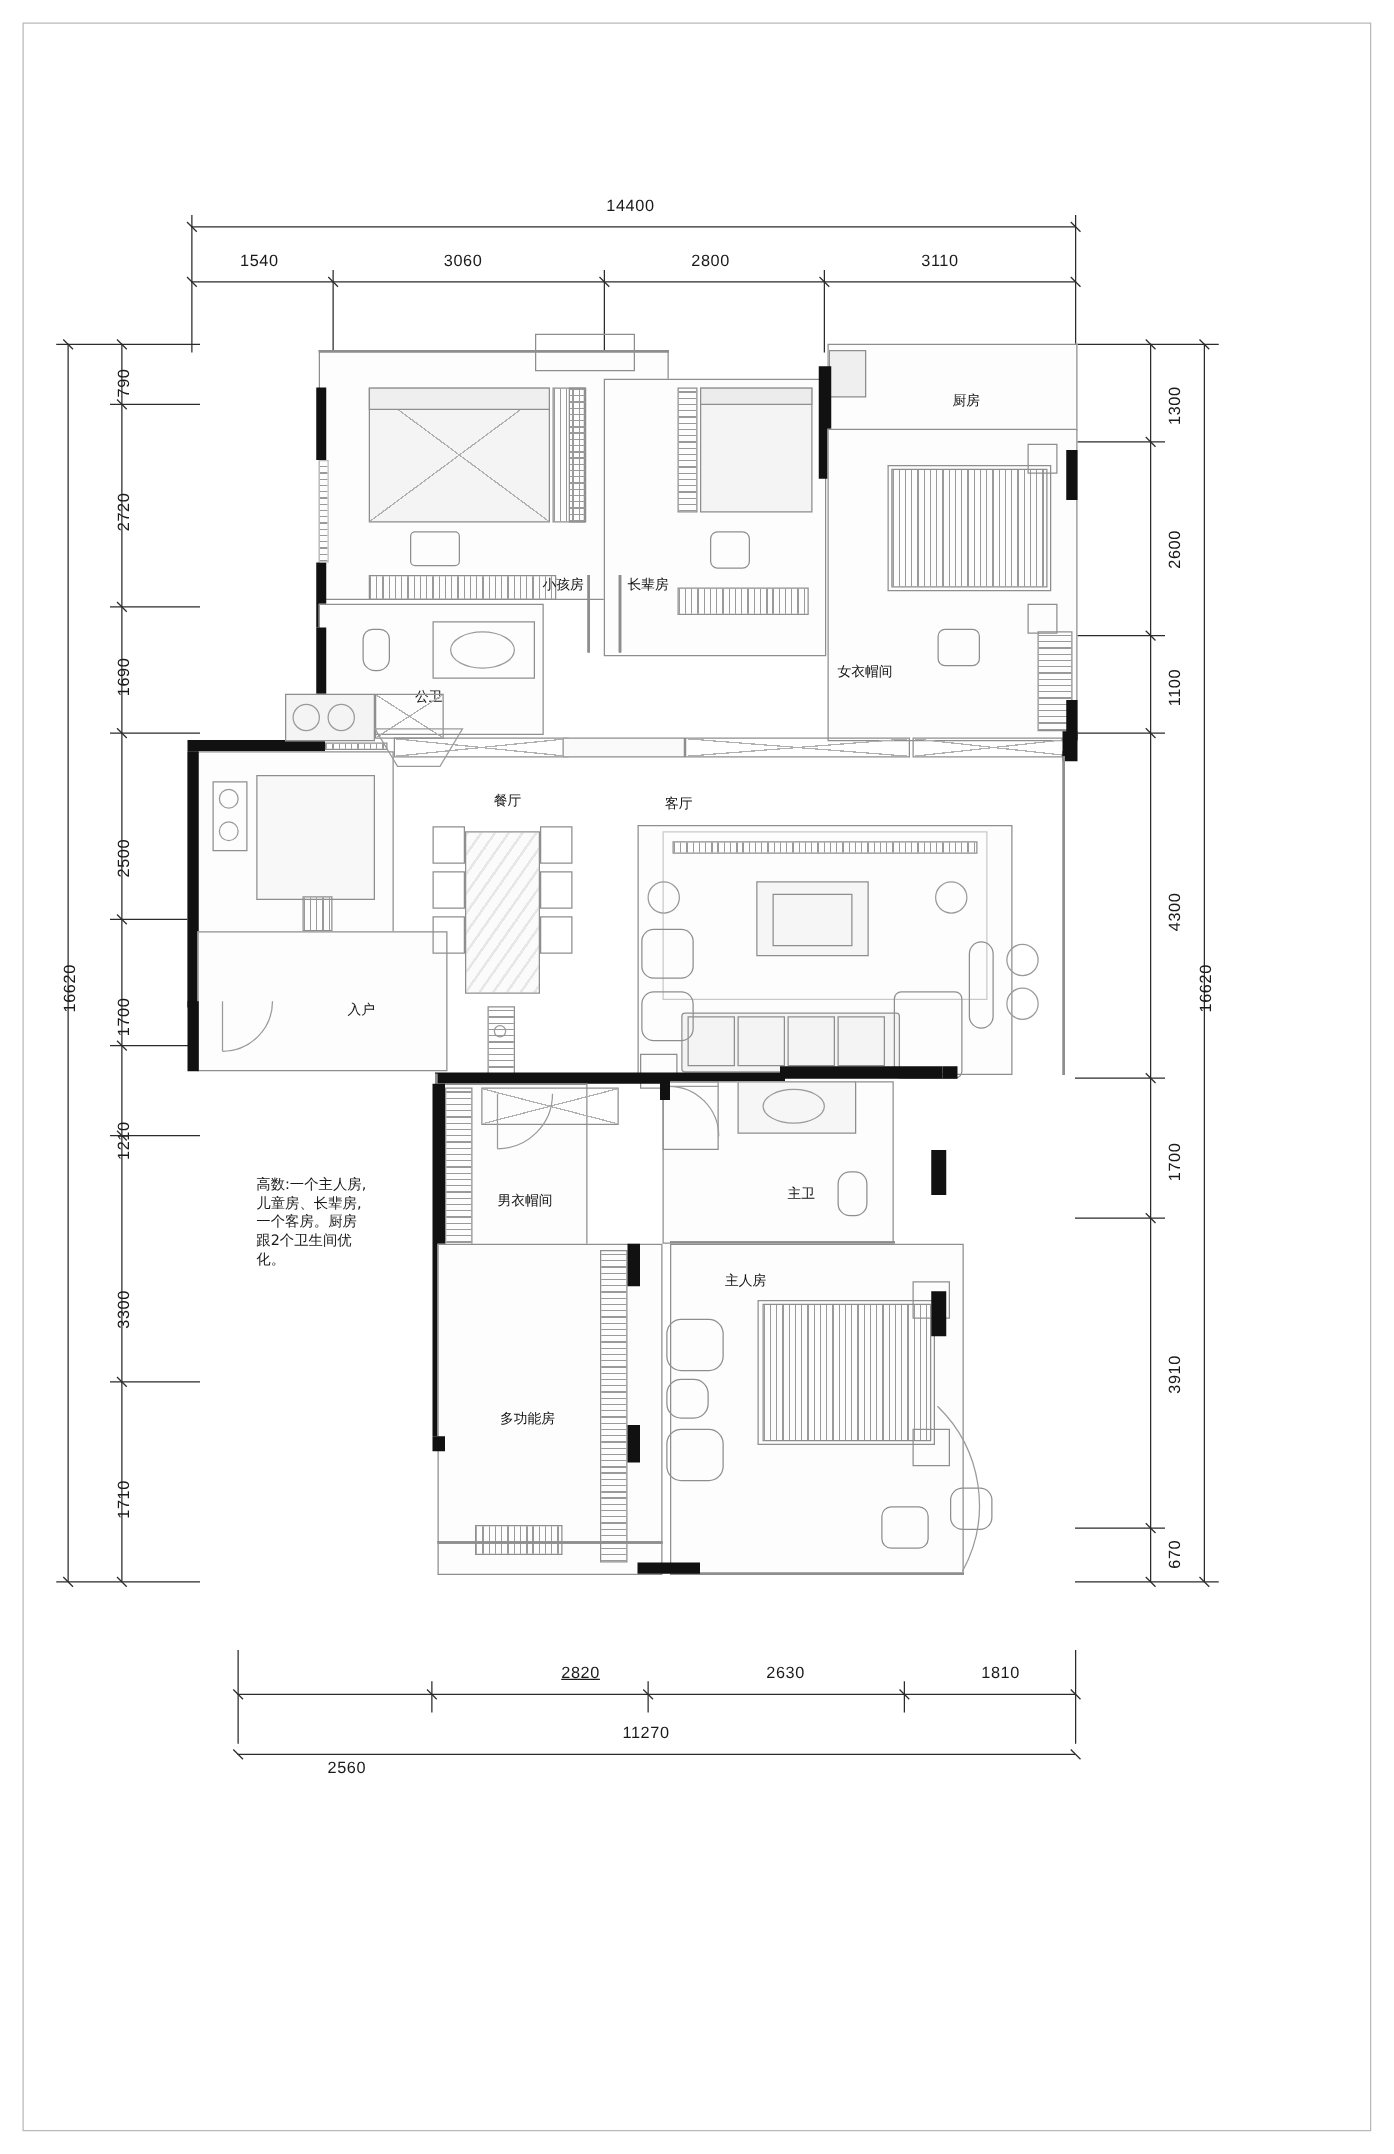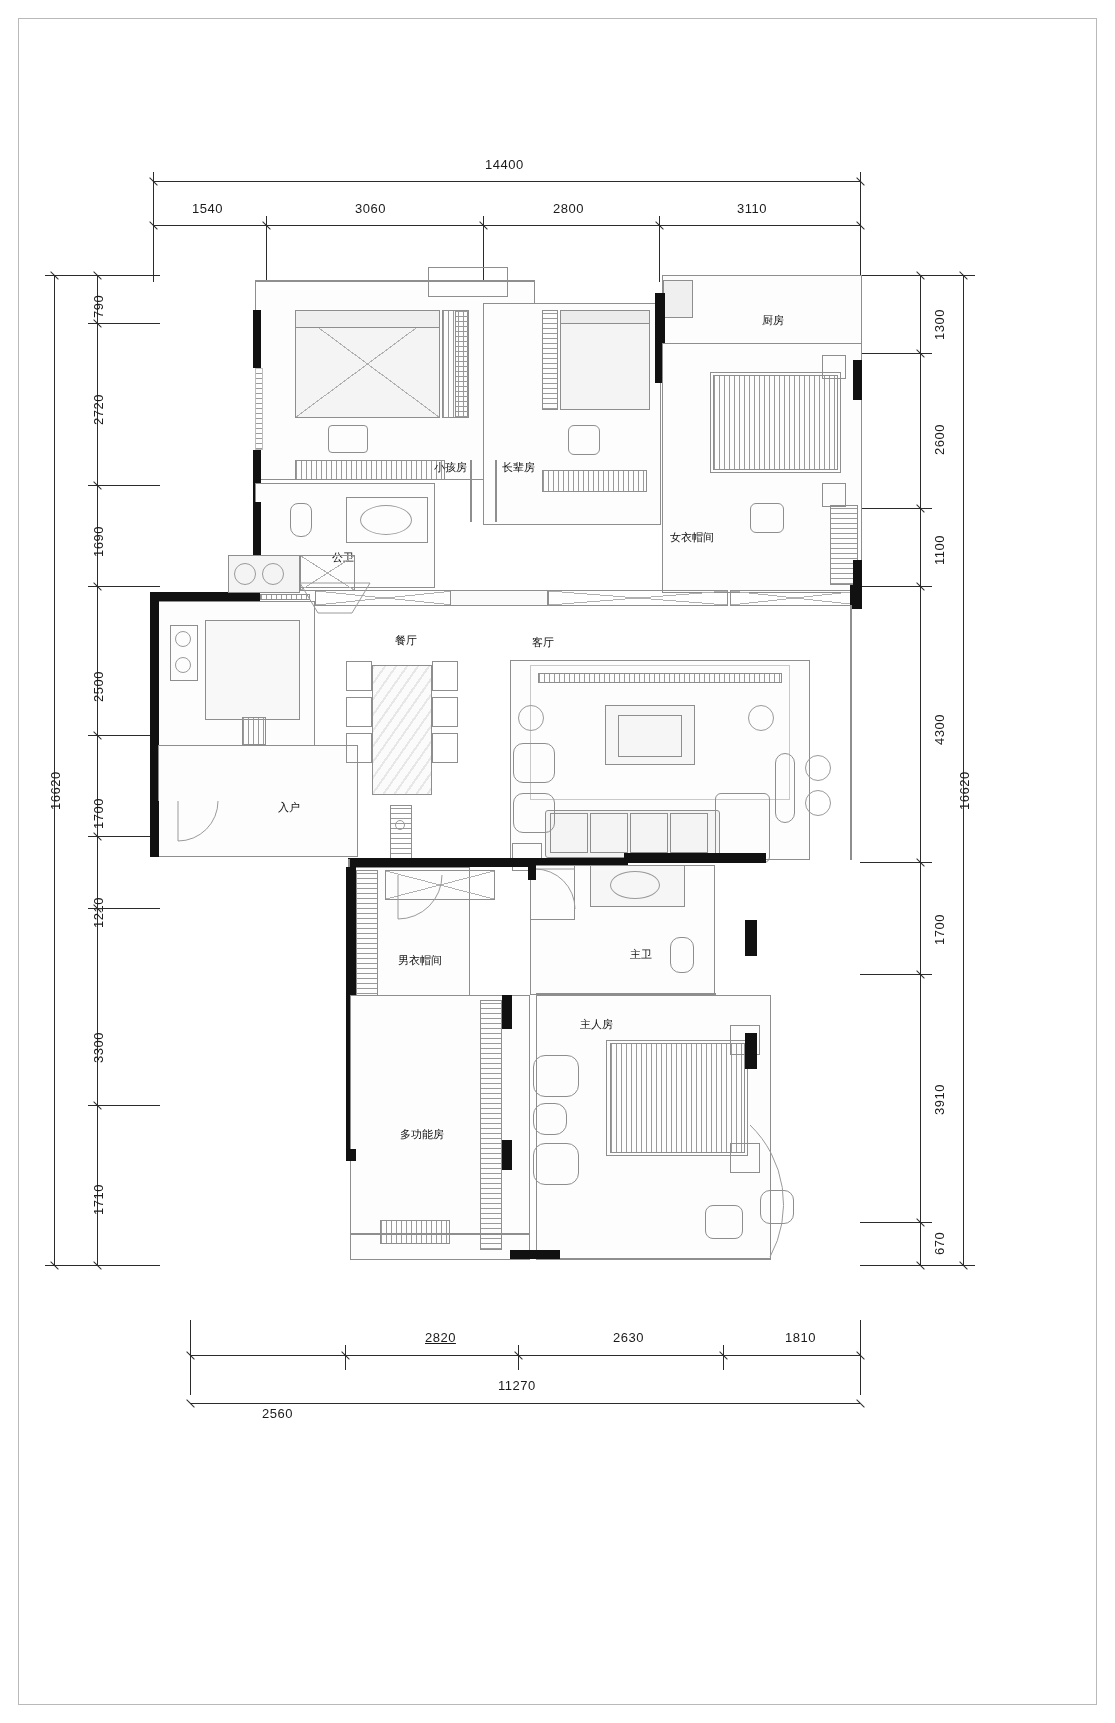--- a/index.html
+++ b/index.html
@@ -227,21 +227,21 @@
     <div class="rule h" style="left:860px; top:508px; width:72px;"></div>
     <div class="rule h" style="left:860px; top:586px; width:72px;"></div>
     <div class="rule h" style="left:860px; top:862px; width:72px;"></div>
     <div class="rule h" style="left:860px; top:974px; width:72px;"></div>
     <div class="rule h" style="left:860px; top:1222px; width:72px;"></div>
     <div class="rule h" style="left:860px; top:1265px; width:115px;"></div>
   </div>
 
   <div>
     <div class="dim-text" style="left:262px; top:1406px;">2560</div>
-    <div class="dim-text" style="left:425px; top:1330px;text-decoration:underline;">2820</div>
+    <div class="dim-text" style="left:449px; top:1330px;text-decoration:underline;">2820</div>
     <div class="dim-text" style="left:613px; top:1330px;">2630</div>
     <div class="dim-text" style="left:785px; top:1330px;">1810</div>
 
     <div class="rule h" style="left:190px; top:1355px; width:670px;"></div>
     <div class="slash" style="left:185px; top:1355px;"></div>
     <div class="slash" style="left:340px; top:1355px;"></div>
     <div class="slash" style="left:513px; top:1355px;"></div>
     <div class="slash" style="left:718px; top:1355px;"></div>
     <div class="slash" style="left:855px; top:1355px;"></div>
 
@@ -425,14 +425,21 @@
     <div class="thin" style="left:610px; top:925px; width:34px; height:34px; border-radius:10px;"></div>
     <div class="wall" style="left:595px; top:768px; width:12px; height:36px;"></div>
     <div class="wall" style="left:595px; top:655px; width:12px; height:36px;"></div>
     <svg style="position:absolute; left:600px; top:860px; width:120px; height:140px;">
       <path d="M0,0 A110,110 0 0,1 20,132" fill="none" stroke="#9a9a9a" stroke-width="1"></path>
     </svg>
     <div class="thin" style="left:386px; top:993px; width:235px; height:1px; background:#8e8e8e;"></div>
     <div class="wall" style="left:360px; top:985px; width:50px; height:9px;"></div>
   </div>
 
+  <div class="note" style="left:205px; top:940px;">
+    <span style="white-space:pre-line;">高数:一个主人房,
+儿童房、长辈房,
+一个客房。厨房
+跟2个卫生间优
+化。</span>
+  </div>
 
 </div>
 
 </body></html>

